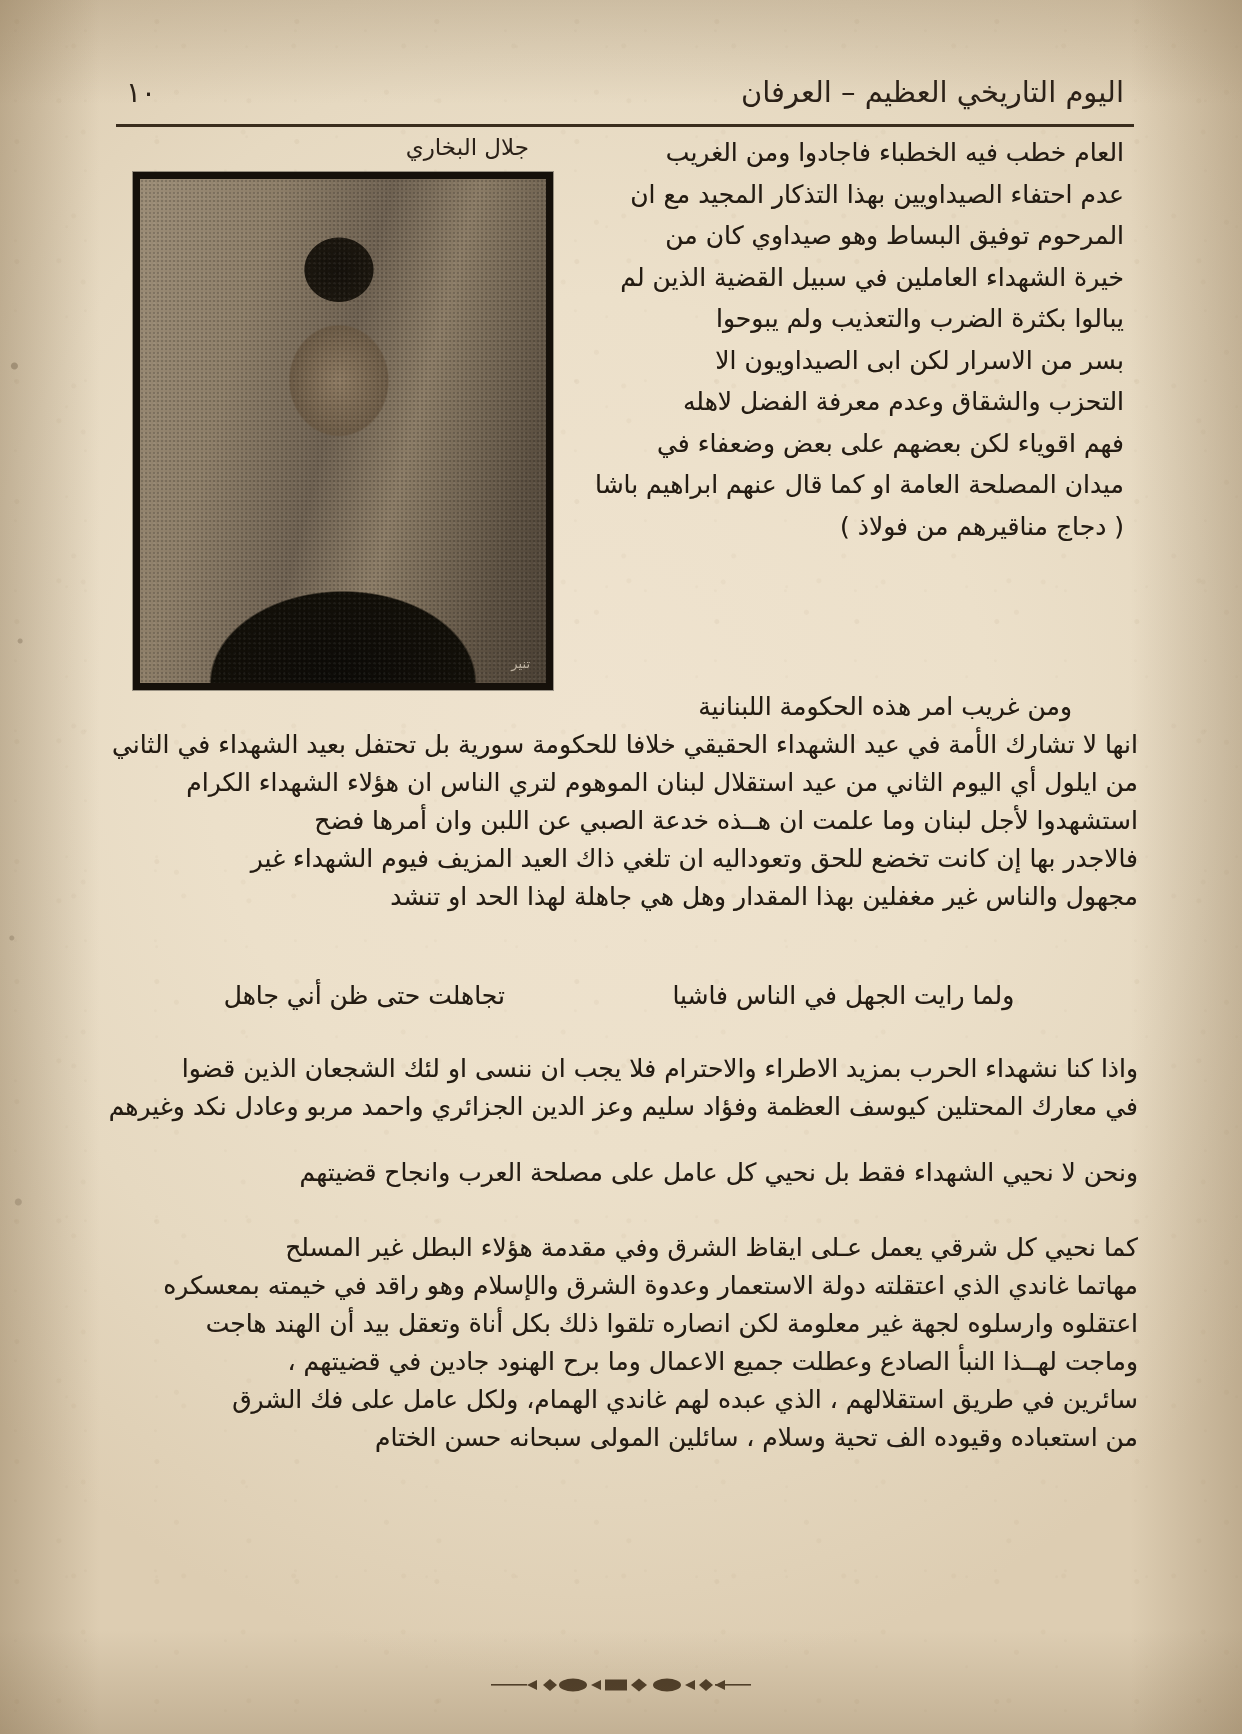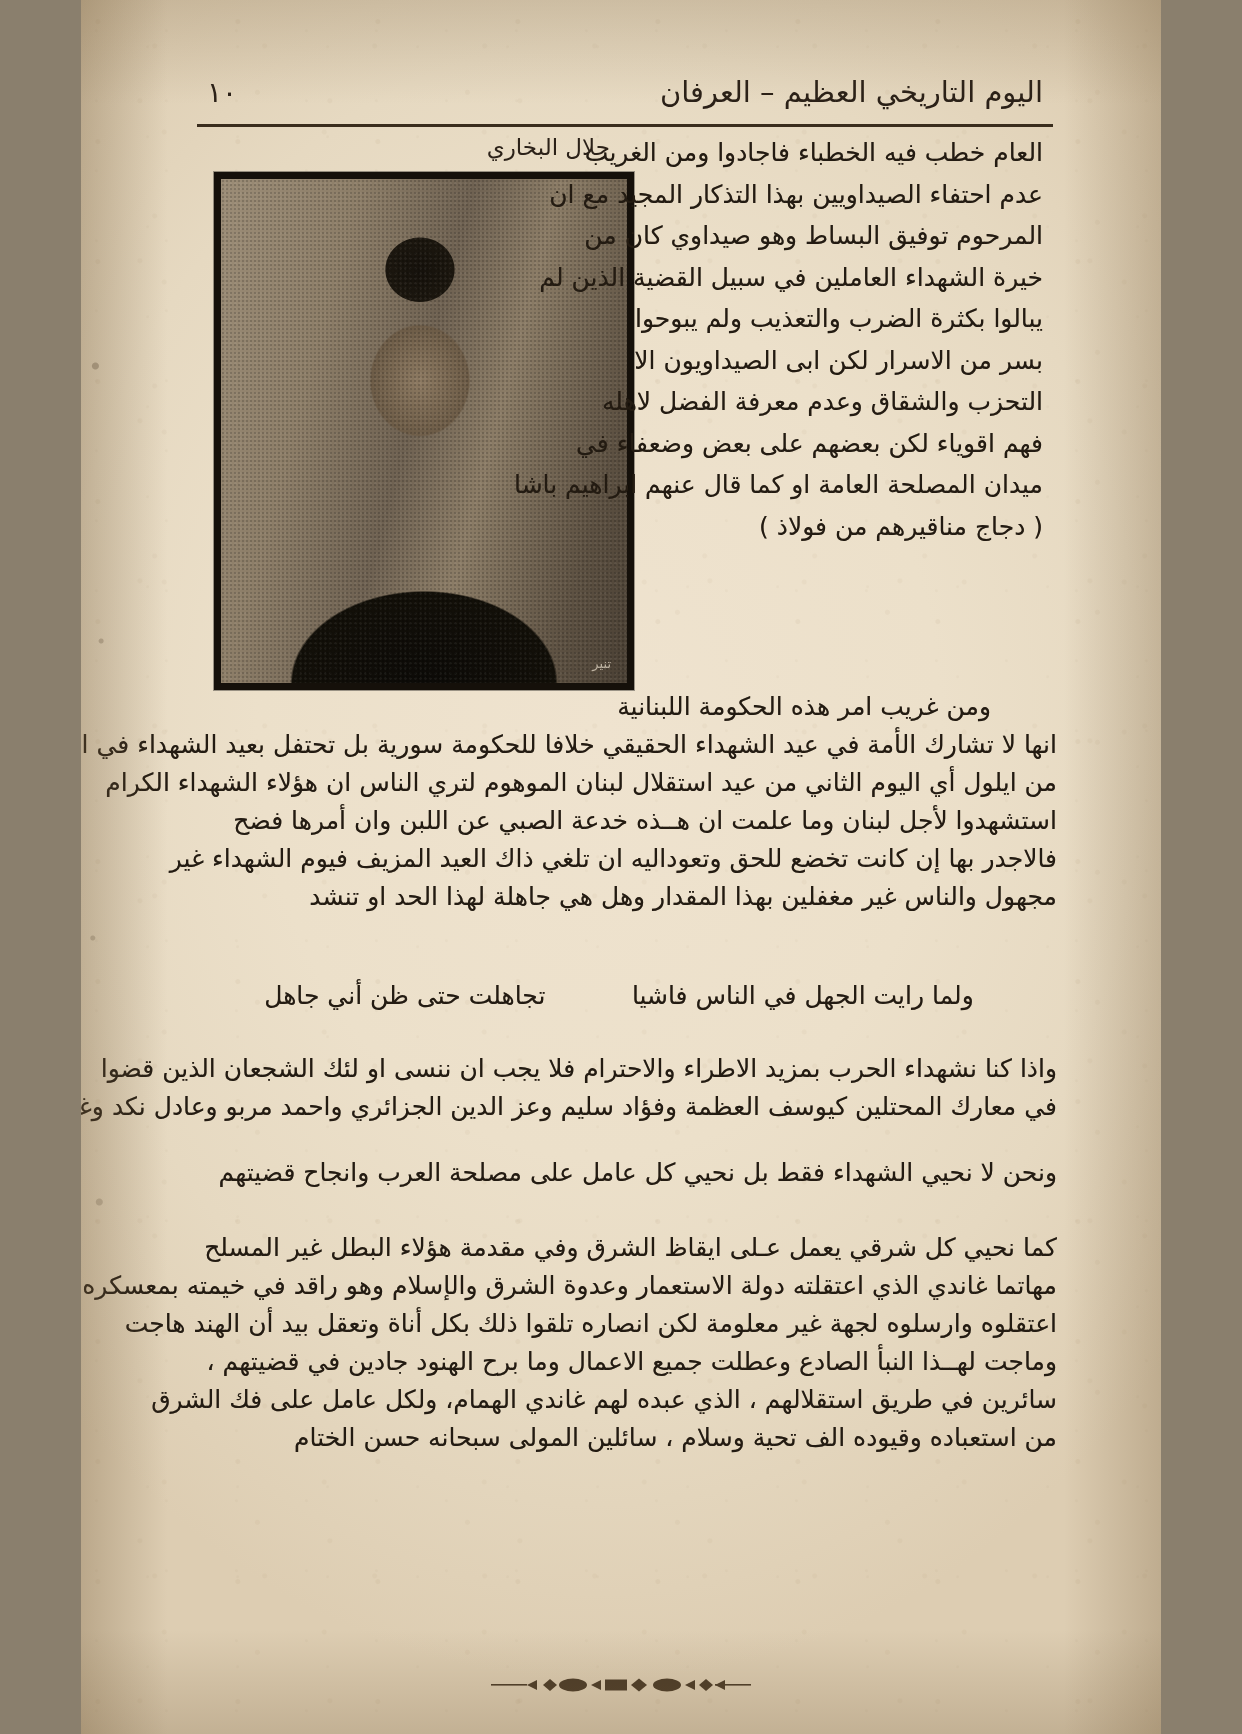--- a/index.html
+++ b/index.html
@@ -5,21 +5,21 @@
 <style>
   html, body {
     margin: 0;
     padding: 0;
     background: #8a7f6d;
   }
 
   
   .page {
     position: relative;
-    width: 1080px;
+    width: 1242px;
     height: 1734px;
     margin: 0 auto;
     overflow: hidden;
     background:
       radial-gradient(ellipse 70% 55% at 48% 42%, #efe3cf 0%, #ece0ca 45%, #e6d9c1 72%, #ddcdb2 100%);
     font-family: "DejaVu Sans", "Liberation Sans", sans-serif;
     color: #241c13;
   }
 
   

